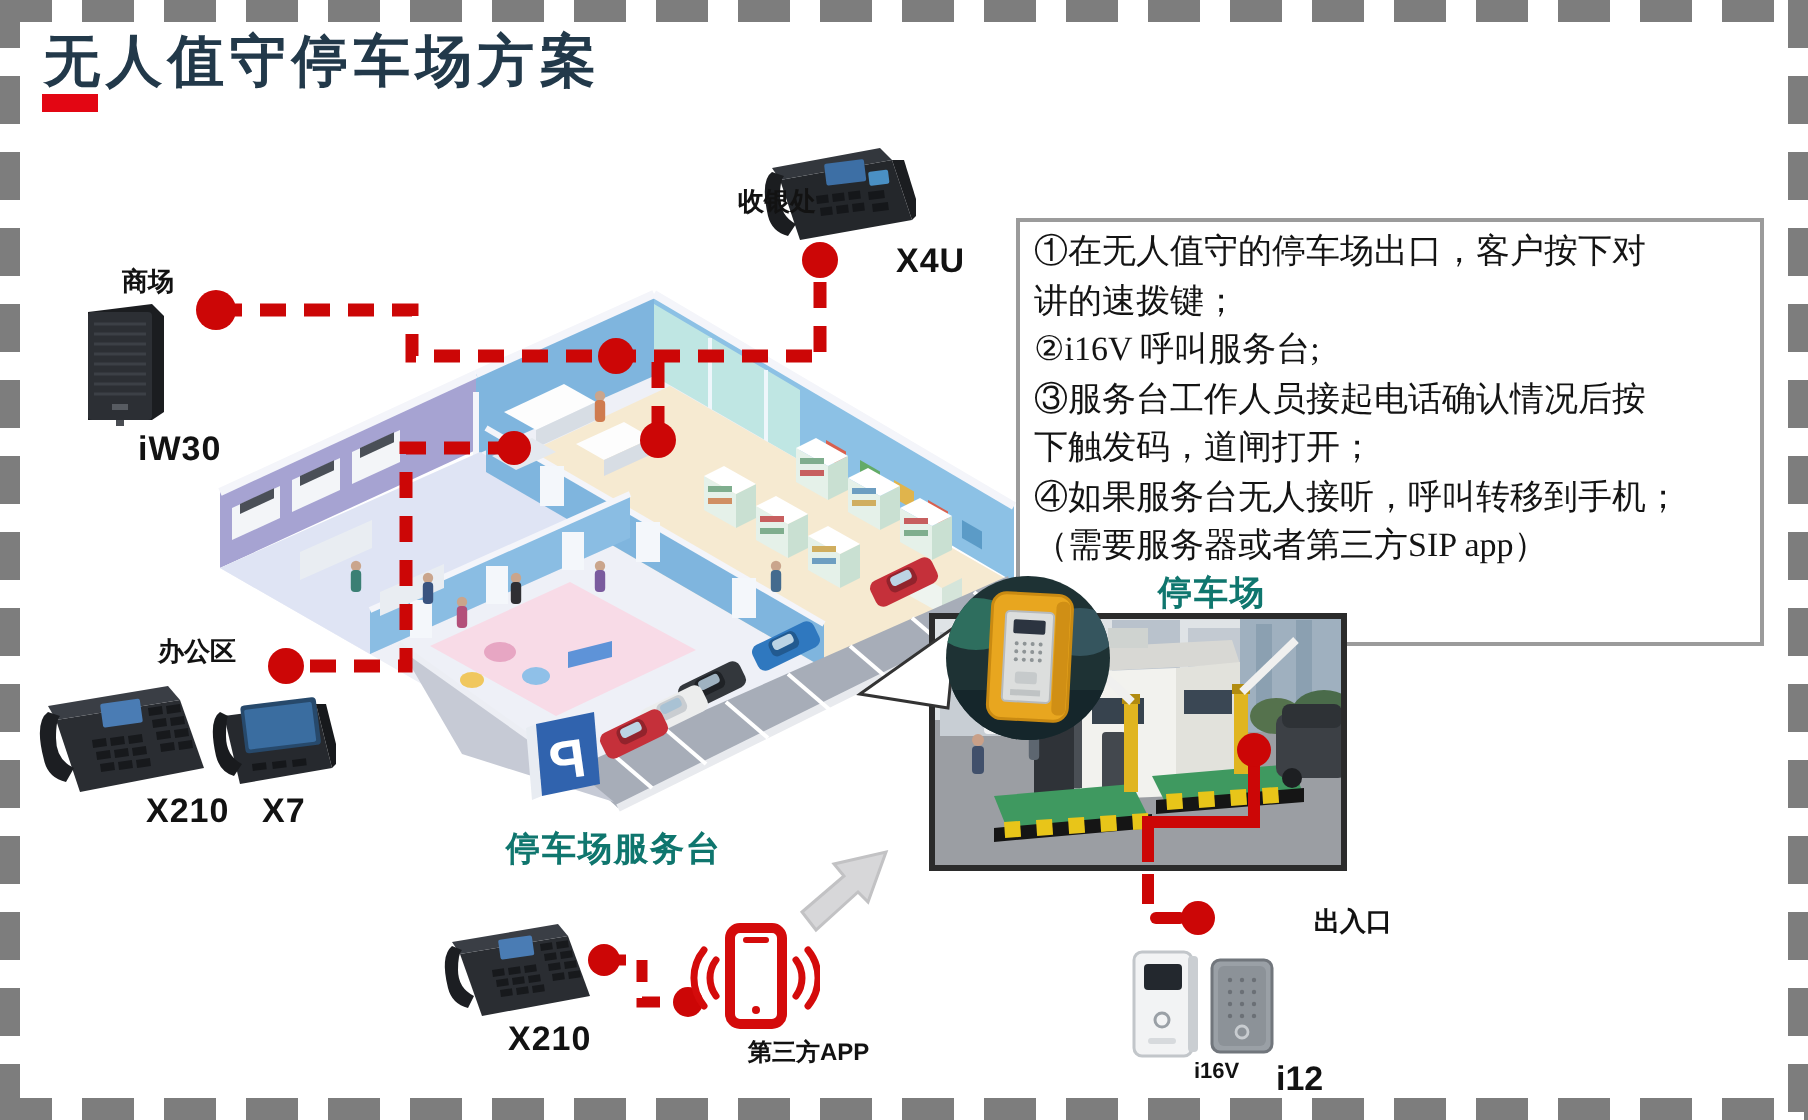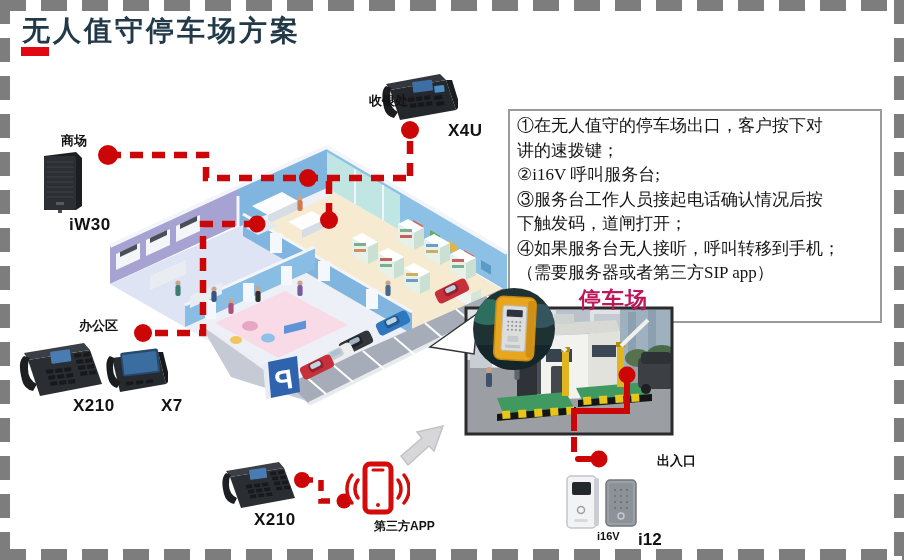--- a/index.html
+++ b/index.html
@@ -15,21 +15,21 @@
   .title{position:absolute;left:22px;top:12px;font-family:"Liberation Serif",serif;
     font-size:28px;font-weight:bold;color:#22394a;letter-spacing:3px;}
   .title-underline{position:absolute;left:21px;top:47px;width:28px;height:9px;background:#e30613;}
   .info-box{position:absolute;left:508px;top:77px;width:374px;height:214px;
     border:2px solid #9b9b9b;box-sizing:border-box;padding:3px 7px;
     font-family:"Liberation Serif",serif;font-size:17px;line-height:24.5px;color:#141414;
     white-space:pre-line;margin-top:32px;}
   .lbl{position:absolute;color:#121212;font-weight:bold;margin-left:27px;}
   .lbl-cn{font-size:13px;}
   .lbl-model{font-size:17px;letter-spacing:.5px;}
-  .lbl-red{color:#be185d;font-size:22px;letter-spacing:1px;}
+  .lbl-red{color:#0f766e;font-size:17px;letter-spacing:1px;}
   .dev{position:absolute;}
   svg{display:block}
   .canvas{position:absolute;left:0;top:0;}
 </style>
 </head>
 <body>
 
 <div class="slide">
 
   <div class="b-top"></div>
@@ -537,22 +537,23 @@
   </div>
 
   <span class="lbl lbl-cn" style="left:34px;top:132px">商场</span>
   <span class="lbl lbl-model" style="left:42px;top:215px">iW30</span>
 
   <span class="lbl lbl-cn" style="left:342px;top:92px">收银处</span>
   <span class="lbl lbl-model" style="left:421px;top:121px">X4U</span>
 
   <span class="lbl lbl-cn" style="left:52px;top:317px">办公区</span>
   <span class="lbl lbl-model" style="left:46px;top:396px">X210</span>
-  <span class="lbl lbl-model" style="left:134px;top:396px">X7</span>
-
+  <span class="lbl lbl-model" style="left:104px;top:396px">X7</span>
+
+  <span class="lbl lbl-red" style="left:226px;top:413px">停车场服务台</span>
   <span class="lbl lbl-model" style="left:227px;top:510px">X210</span>
   <span class="lbl" style="left:347px;top:518px;font-size:12px">第三方APP</span>
 
   <span class="lbl lbl-red" style="left:552px;top:285px">停车场</span>
   <span class="lbl lbl-cn" style="left:630px;top:452px">出入口</span>
   <span class="lbl" style="left:570px;top:530px;font-size:11px">i16V</span>
   <span class="lbl" style="left:611px;top:530px;font-size:17px">i12</span>
 
 </div>
 

